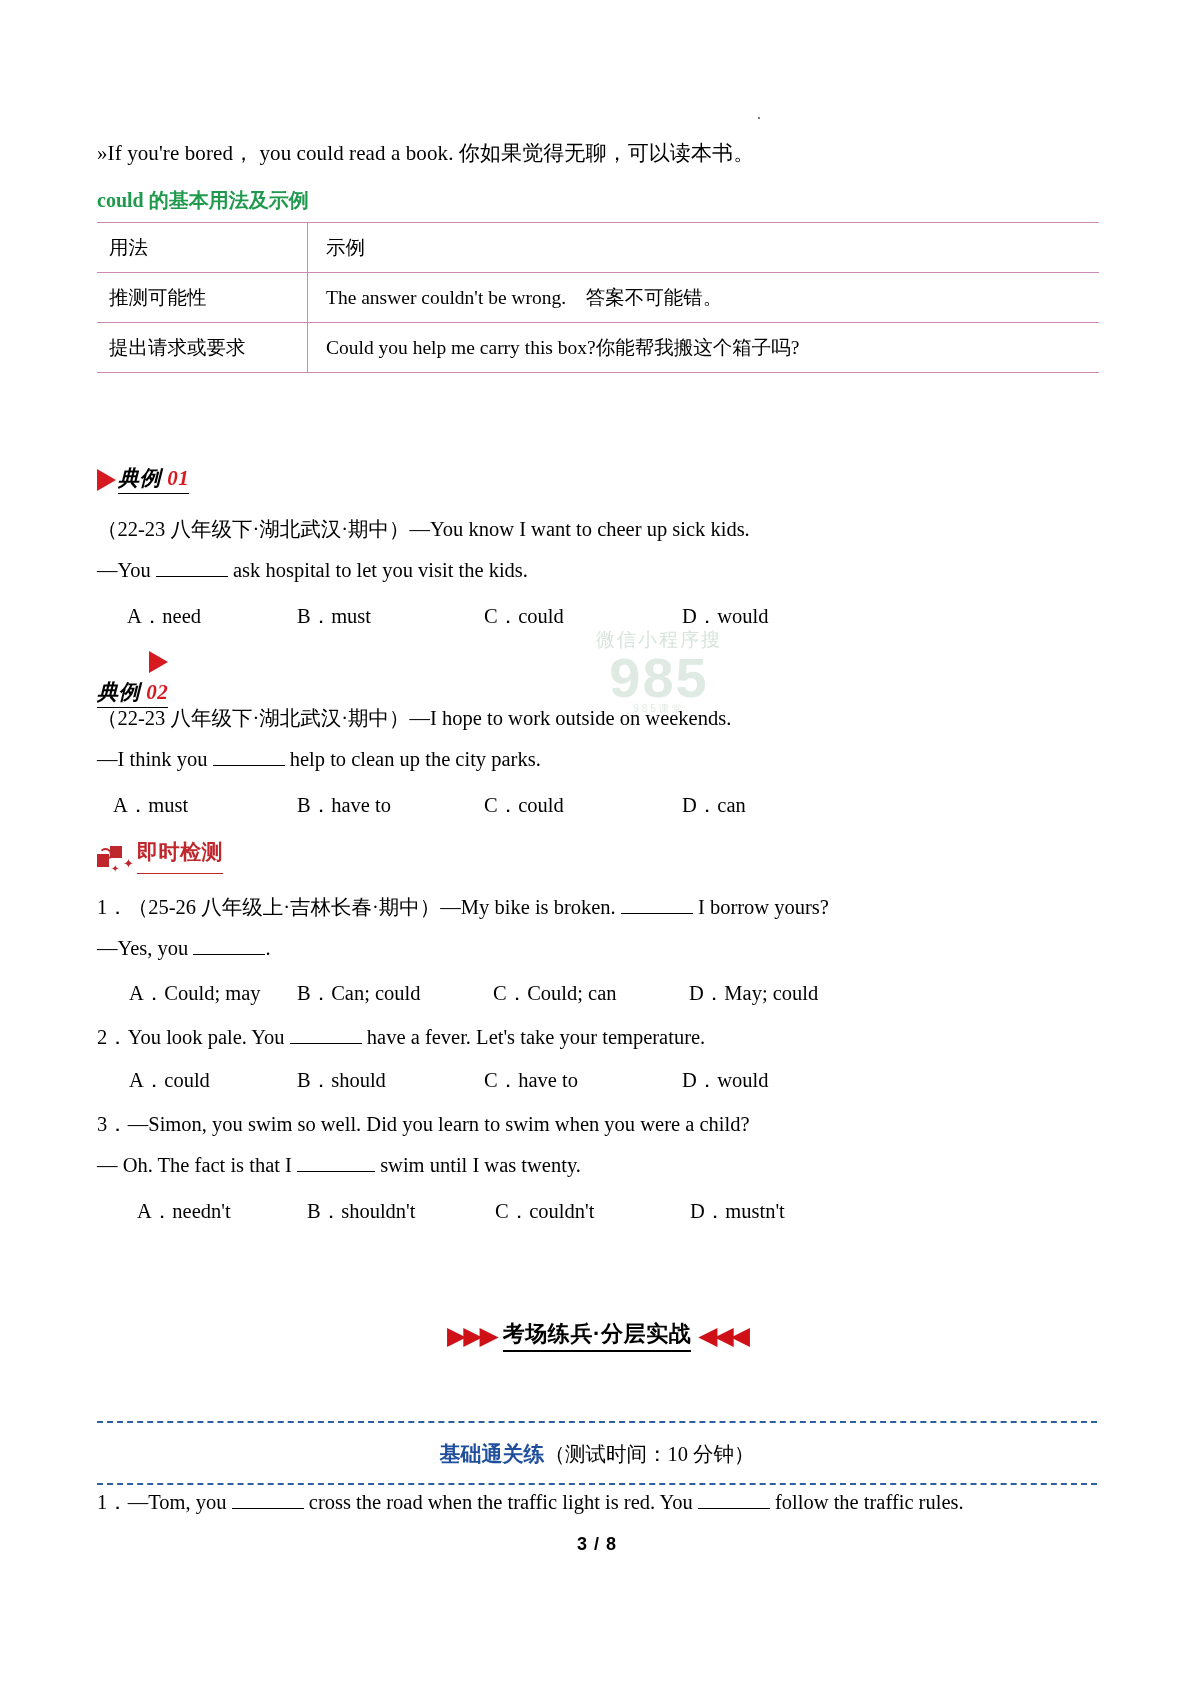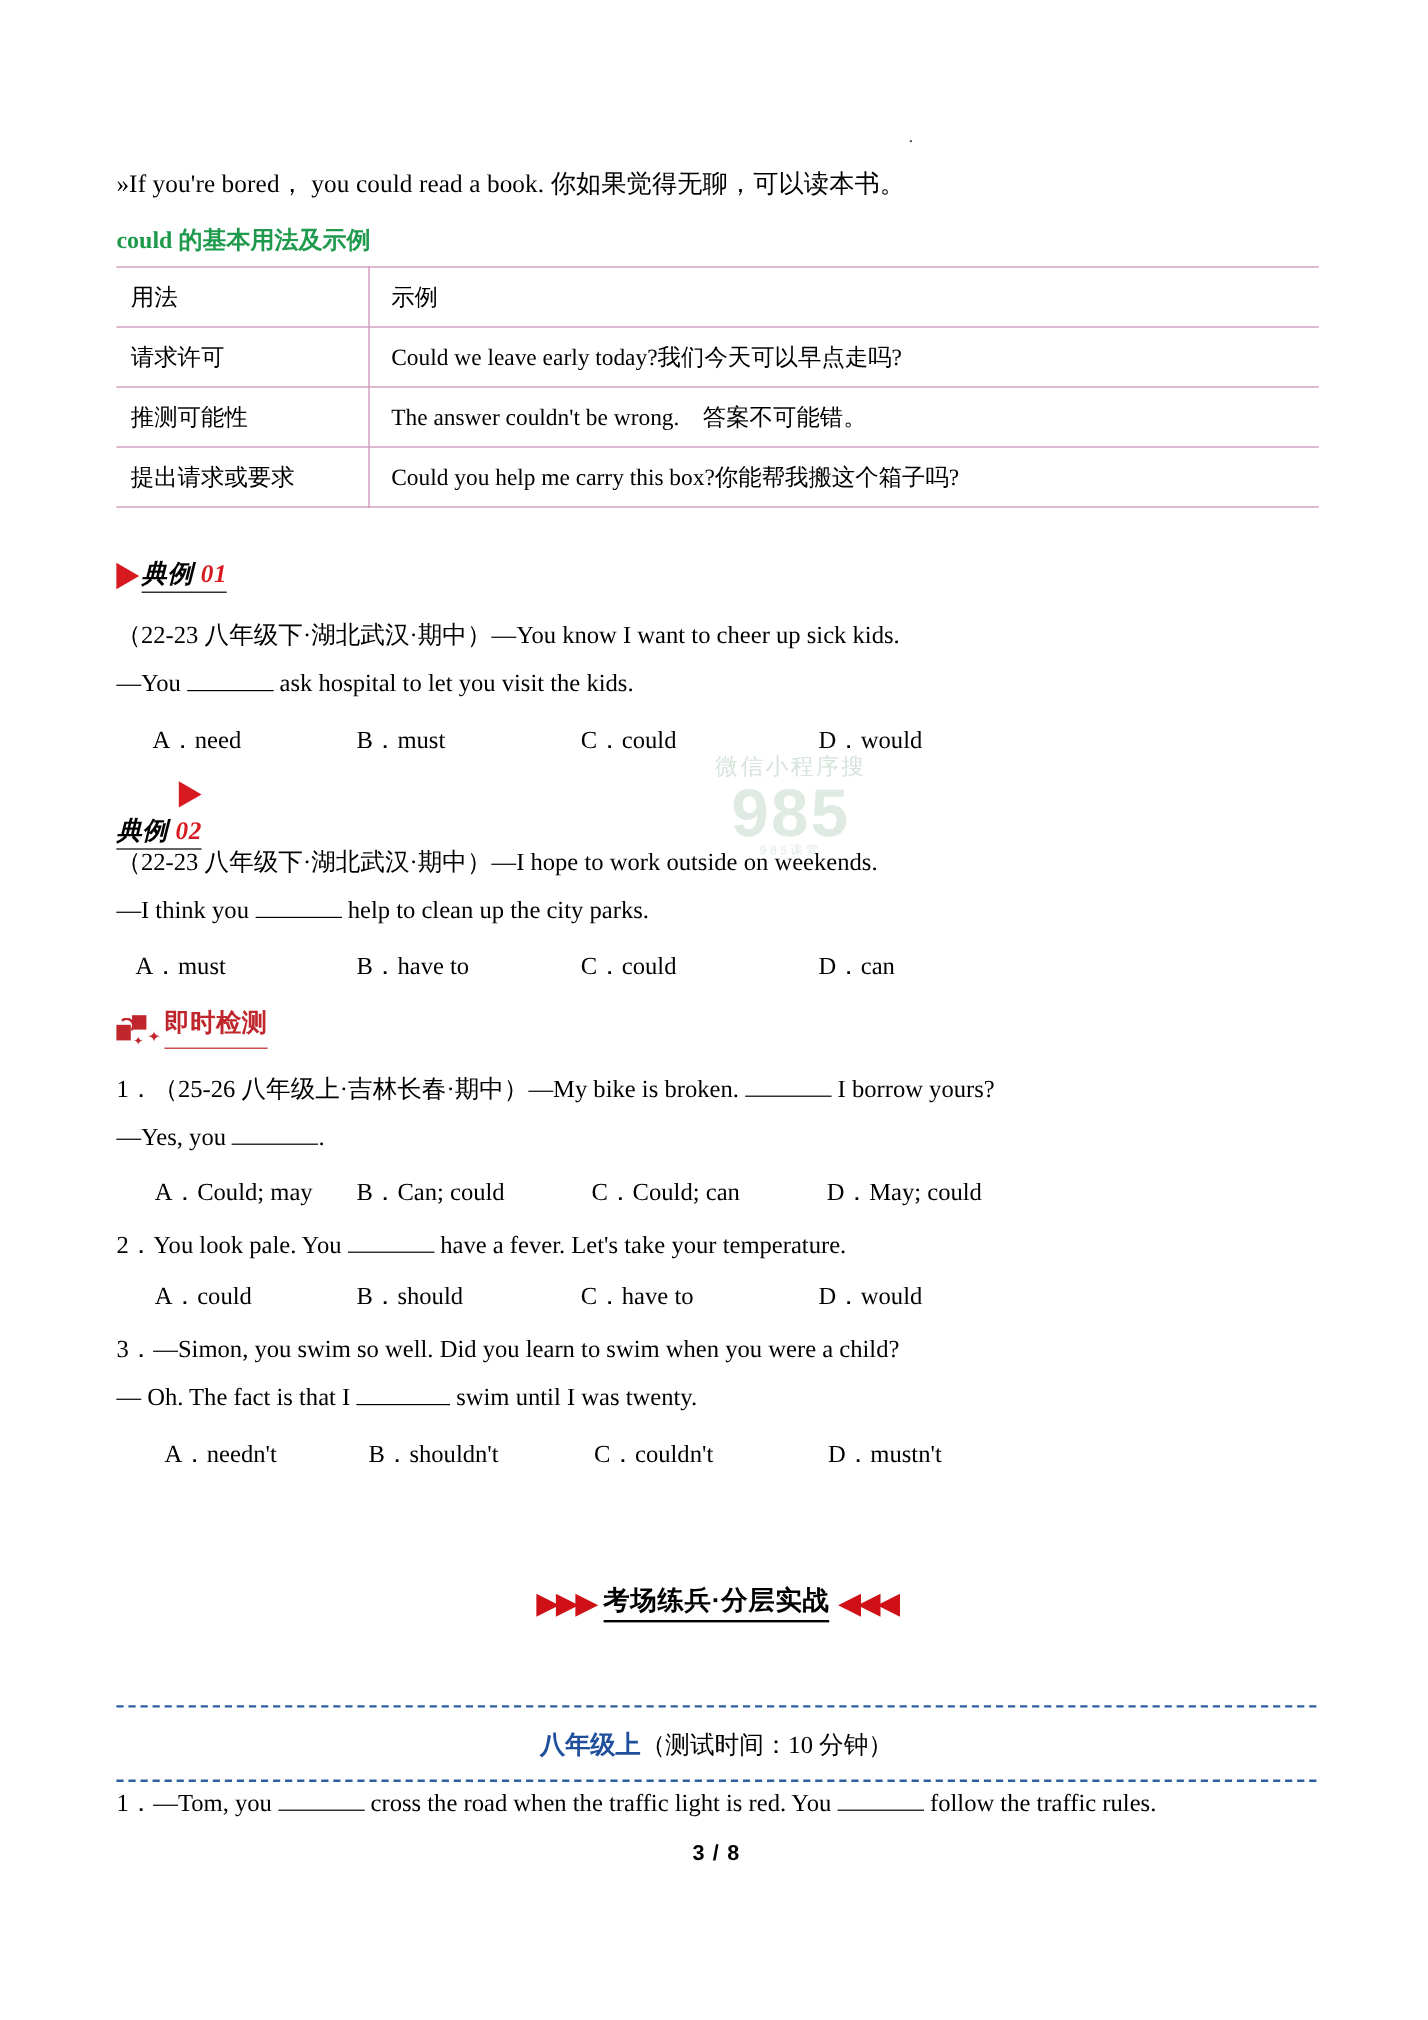--- a/index.html
+++ b/index.html
@@ -310,24 +310,20 @@
     <div class="topline line">»If you're bored，  you could read a book. 你如果觉得无聊，可以读本书。</div>
 
     <div class="green-head">could 的基本用法及示例</div>
 
     <div class="tbl-wrap">
       <table class="usage">
         <tbody>
           <tr>
             <td class="c1">用法</td>
             <td class="c2">示例</td>
-          </tr>
-          <tr>
-            <td class="c1">请求许可</td>
-            <td class="c2">Could we leave early today?我们今天可以早点走吗?</td>
           </tr>
           <tr>
             <td class="c1">推测可能性</td>
             <td class="c2">The answer couldn't be wrong.　答案不可能错。</td>
           </tr>
           <tr>
             <td class="c1">提出请求或要求</td>
             <td class="c2">Could you help me carry this box?你能帮我搬这个箱子吗?</td>
           </tr>
         </tbody>
@@ -405,21 +401,21 @@
 
     <div class="banner">
       <span class="arrows">▶▶▶</span>
       <span class="btxt">考场练兵·分层实战</span>
       <span class="arrows">◀◀◀</span>
     </div>
 
     <div class="dashblock">
       <div class="dashline"></div>
       <div class="inner">
-        <span class="blue">八年级上</span><span>（测试时间：10 分钟）</span>
+        <span class="blue">基础通关练</span><span>（测试时间：10 分钟）</span>
       </div>
       <div class="dashline"></div>
     </div>
 
     <div class="q" style="top:1488px;"><span>1．—Tom, you</span> <span class="blank b1"></span> <span>cross the road when the traffic light is red. You</span> <span class="blank b1"></span> <span>follow the traffic rules.</span></div>
 
     <div class="footer">3 / 8</div>
 
   </div>
 </div>

